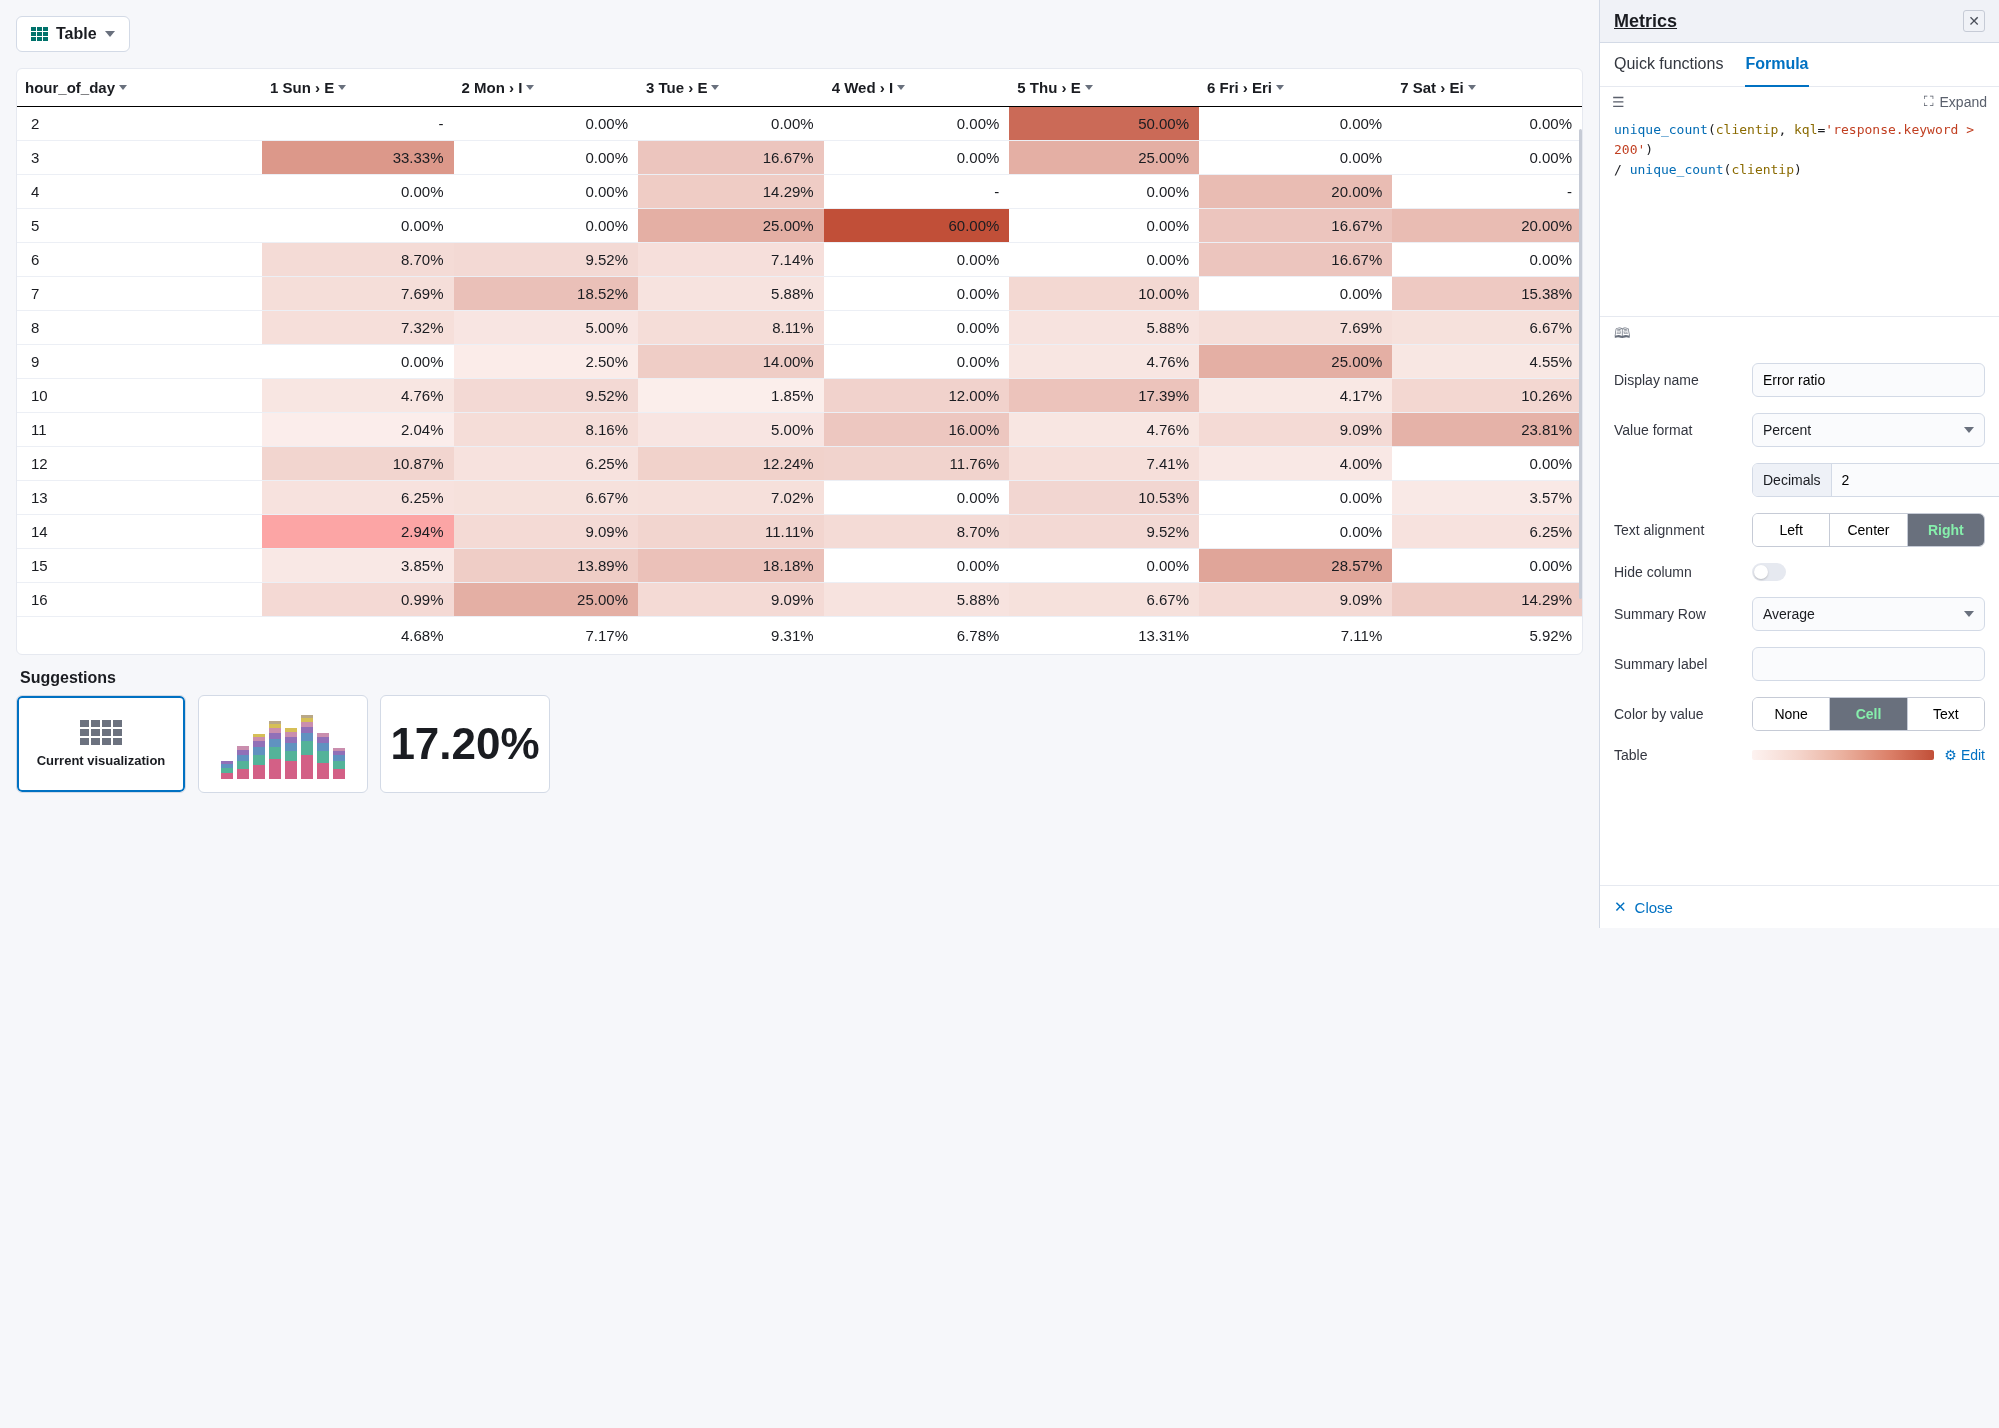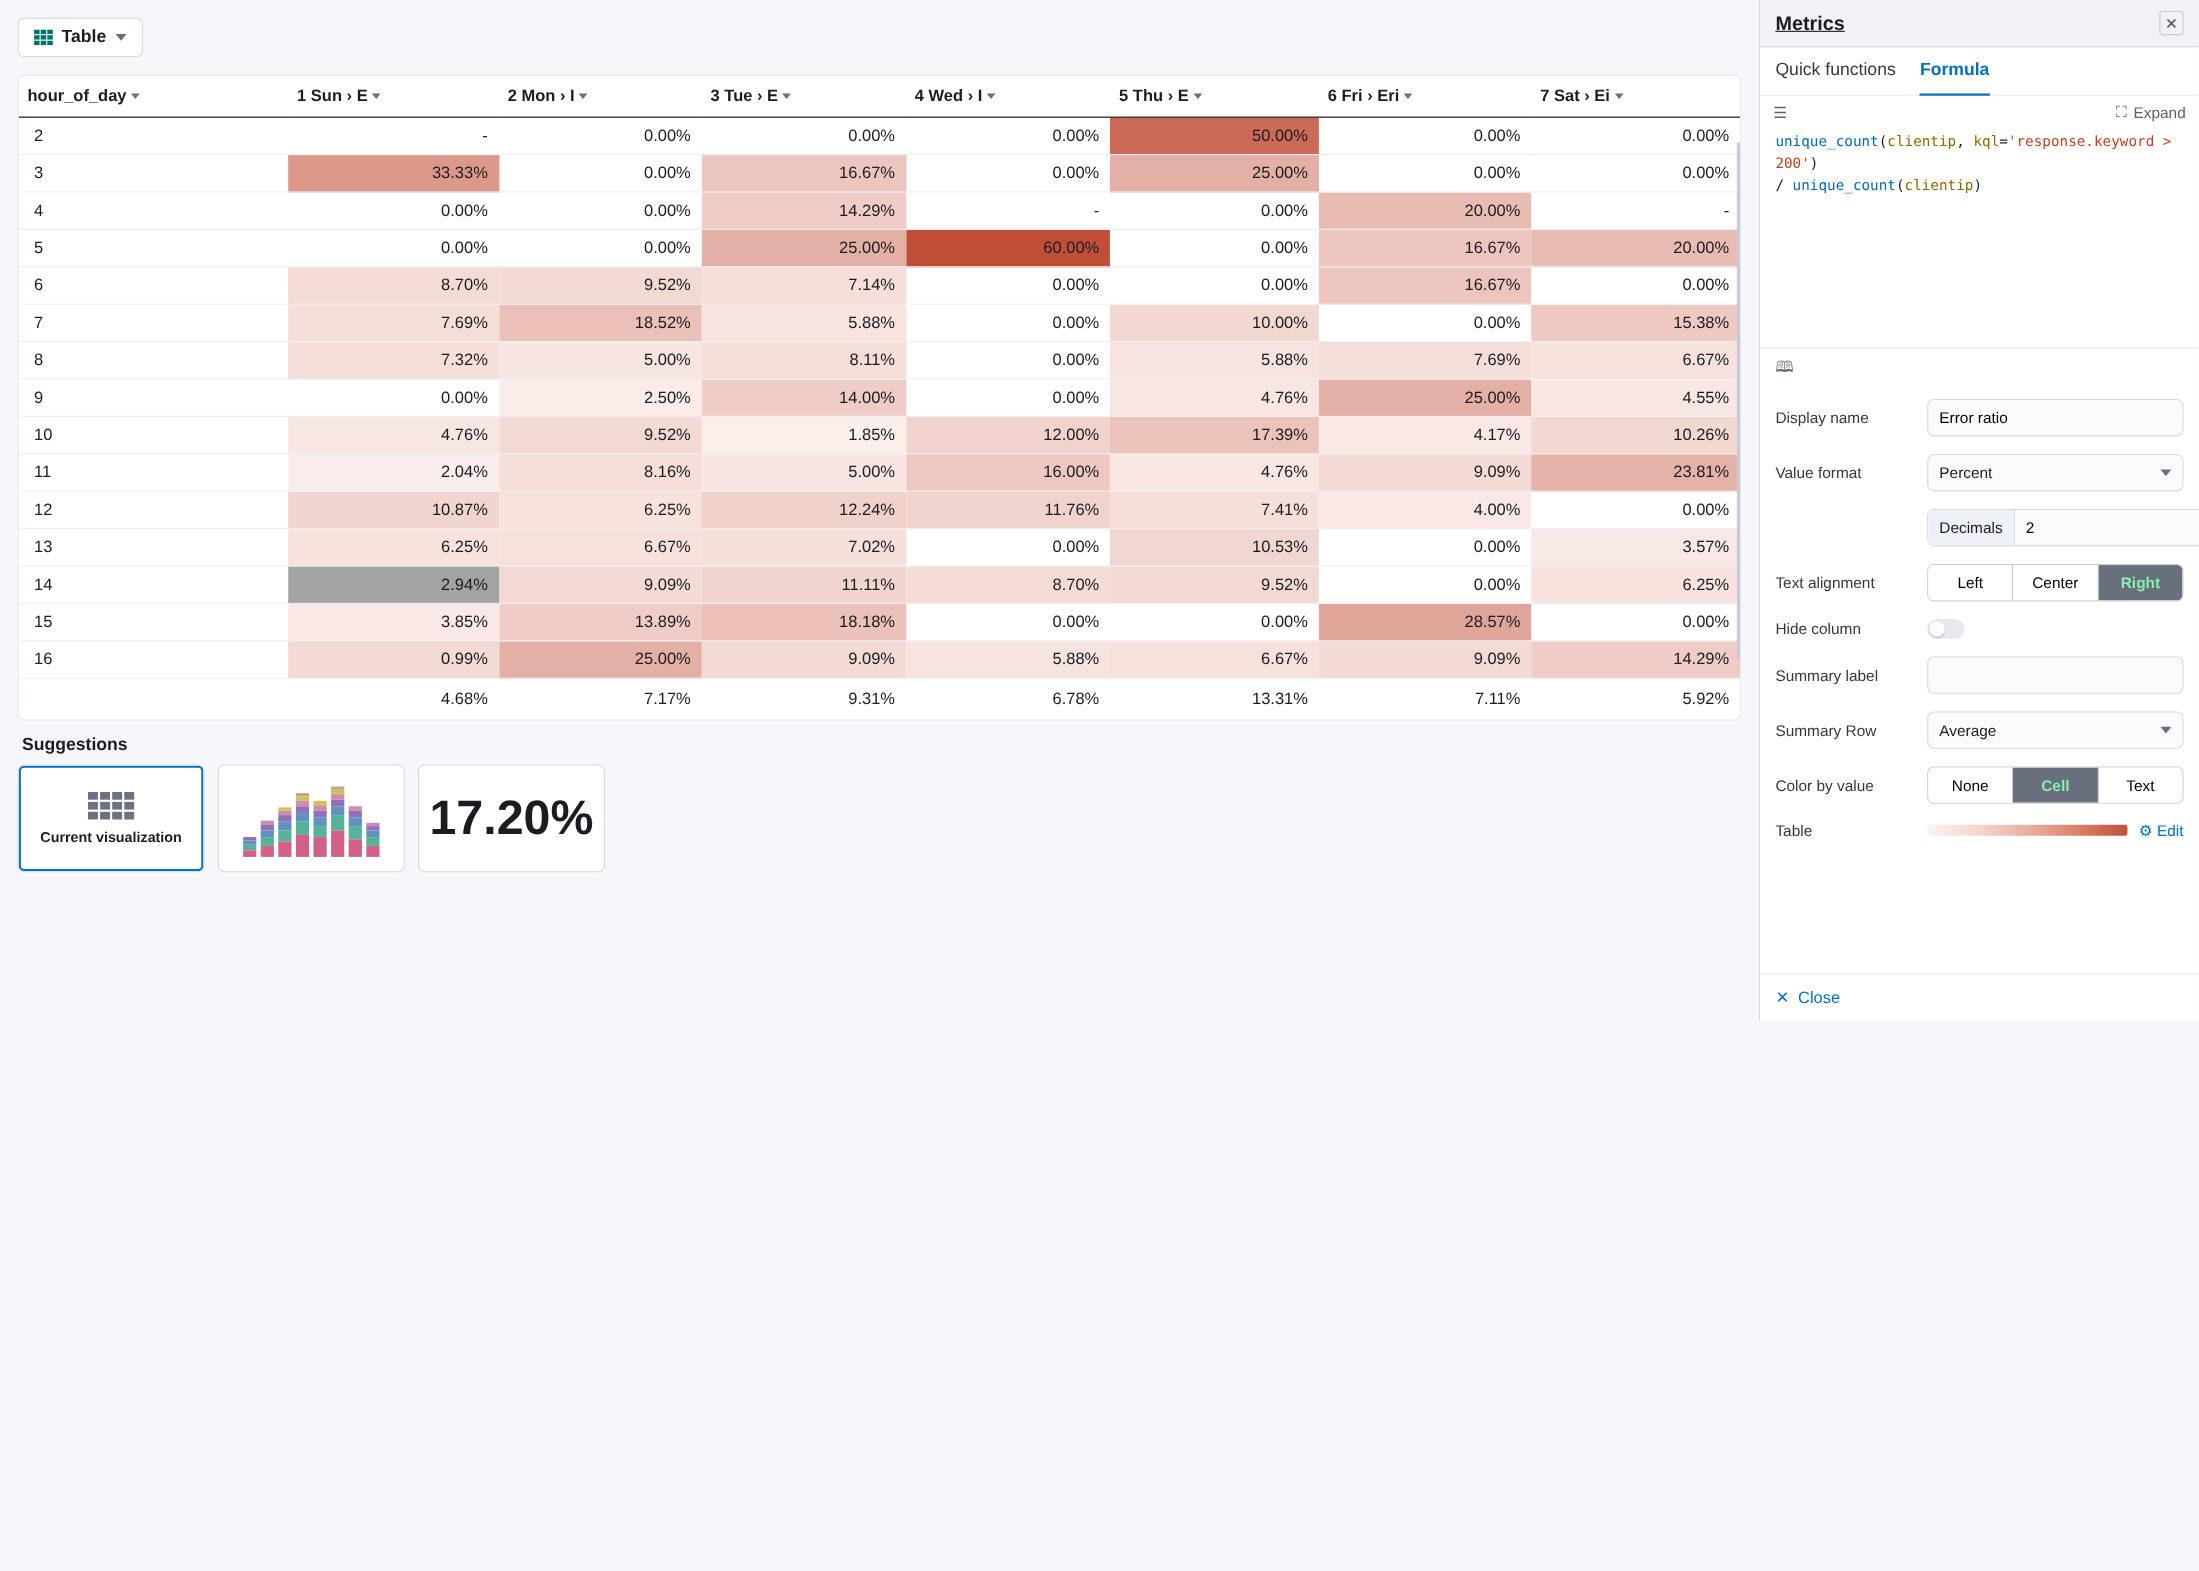--- a/index.html
+++ b/index.html
@@ -497,21 +497,21 @@
             <td style="background: rgb(247,226,222);">6.25%</td>
             <td style="background: rgb(246,225,220);">6.67%</td>
             <td style="background: rgb(246,224,219);">7.02%</td>
             <td style="">0.00%</td>
             <td style="background: rgb(242,214,209);">10.53%</td>
             <td style="">0.00%</td>
             <td style="background: rgb(249,233,230);">3.57%</td>
           </tr>
           <tr>
             <td>14</td>
-            <td style="background: #a3a3a3;">2.94%</td>
+            <td style="background: #fca5a5;">2.94%</td>
             <td style="background: rgb(244,218,213);">9.09%</td>
             <td style="background: rgb(242,213,207);">11.11%</td>
             <td style="background: rgb(244,219,214);">8.70%</td>
             <td style="background: rgb(243,217,212);">9.52%</td>
             <td style="">0.00%</td>
             <td style="background: rgb(247,226,222);">6.25%</td>
           </tr>
           <tr>
             <td>15</td>
             <td style="background: rgb(249,232,229);">3.85%</td>
@@ -696,32 +696,32 @@
         </div>
       </div>
     </div>
     <div class="setting-row">
       <div class="setting-label">Hide column</div>
       <div class="setting-control">
         <div class="toggle"></div>
       </div>
     </div>
     <div class="setting-row">
-      <div class="setting-label">Summary label</div>
-      <div class="setting-control">
-        <input class="text-input" value="" style="">
-      </div>
-    </div>
-    <div class="setting-row">
       <div class="setting-label">Summary Row</div>
       <div class="setting-control">
         <div class="select">
           <span>Average</span>
           <span class="chevron-down"></span>
         </div>
+      </div>
+    </div>
+    <div class="setting-row">
+      <div class="setting-label">Summary label</div>
+      <div class="setting-control">
+        <input class="text-input" value="" style="">
       </div>
     </div>
     <div class="setting-row">
       <div class="setting-label">Color by value</div>
       <div class="setting-control">
         <div class="btn-group">
           <button>None</button>
           <button class="active">Cell</button>
           <button>Text</button>
         </div>

